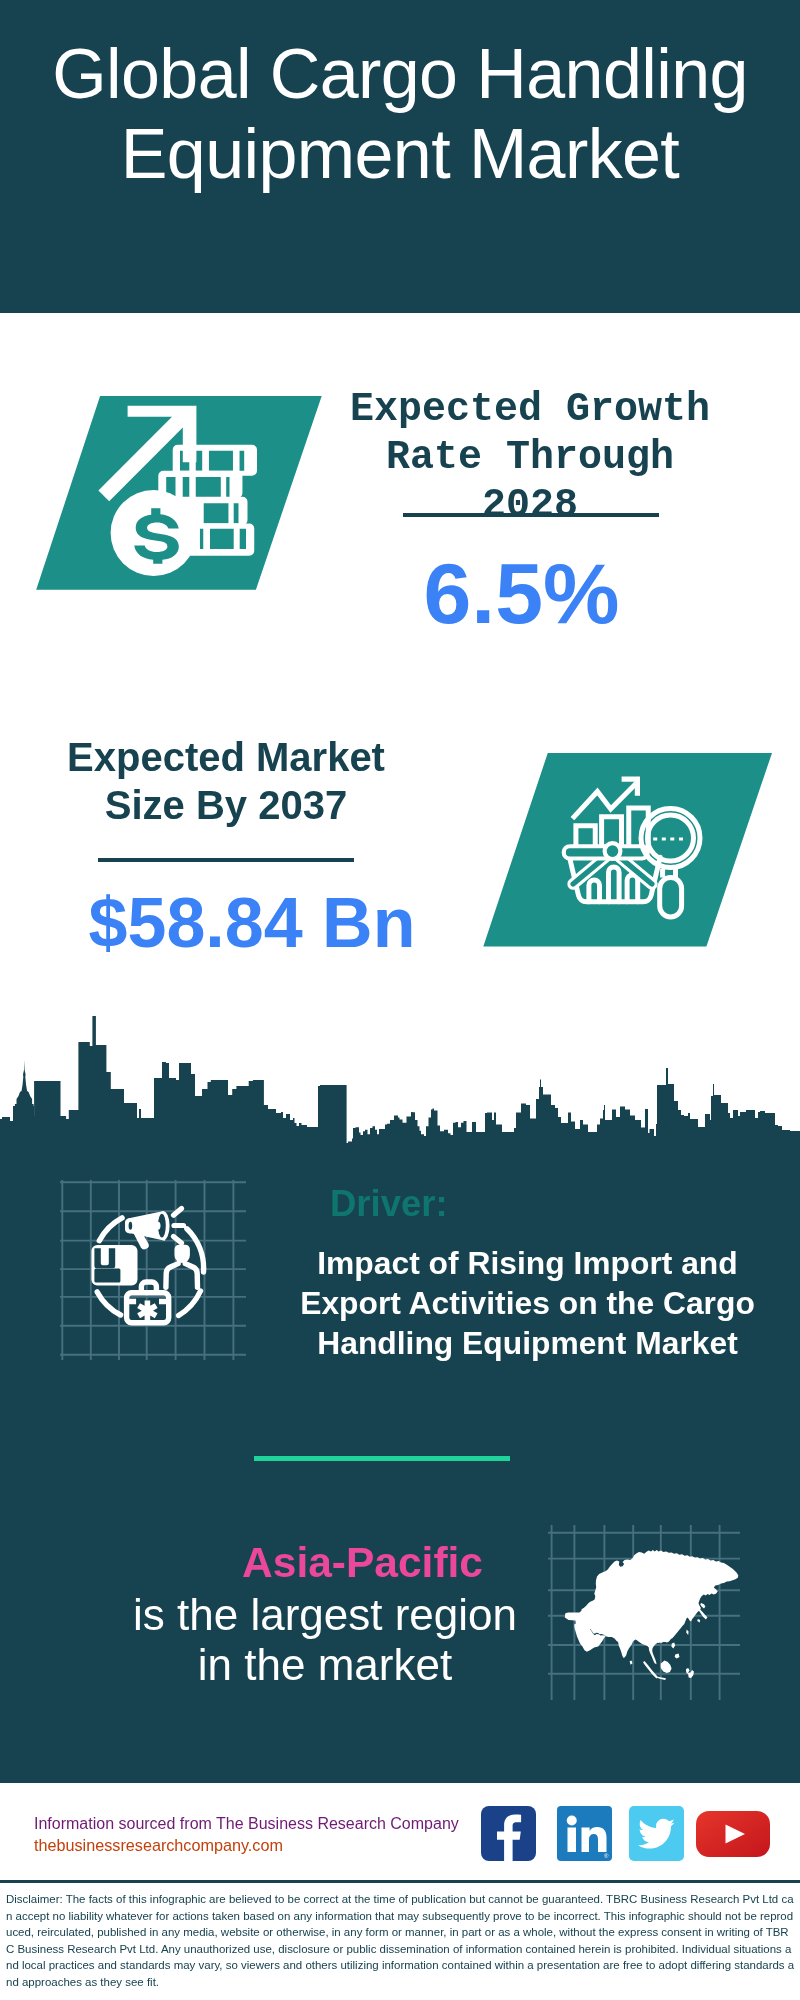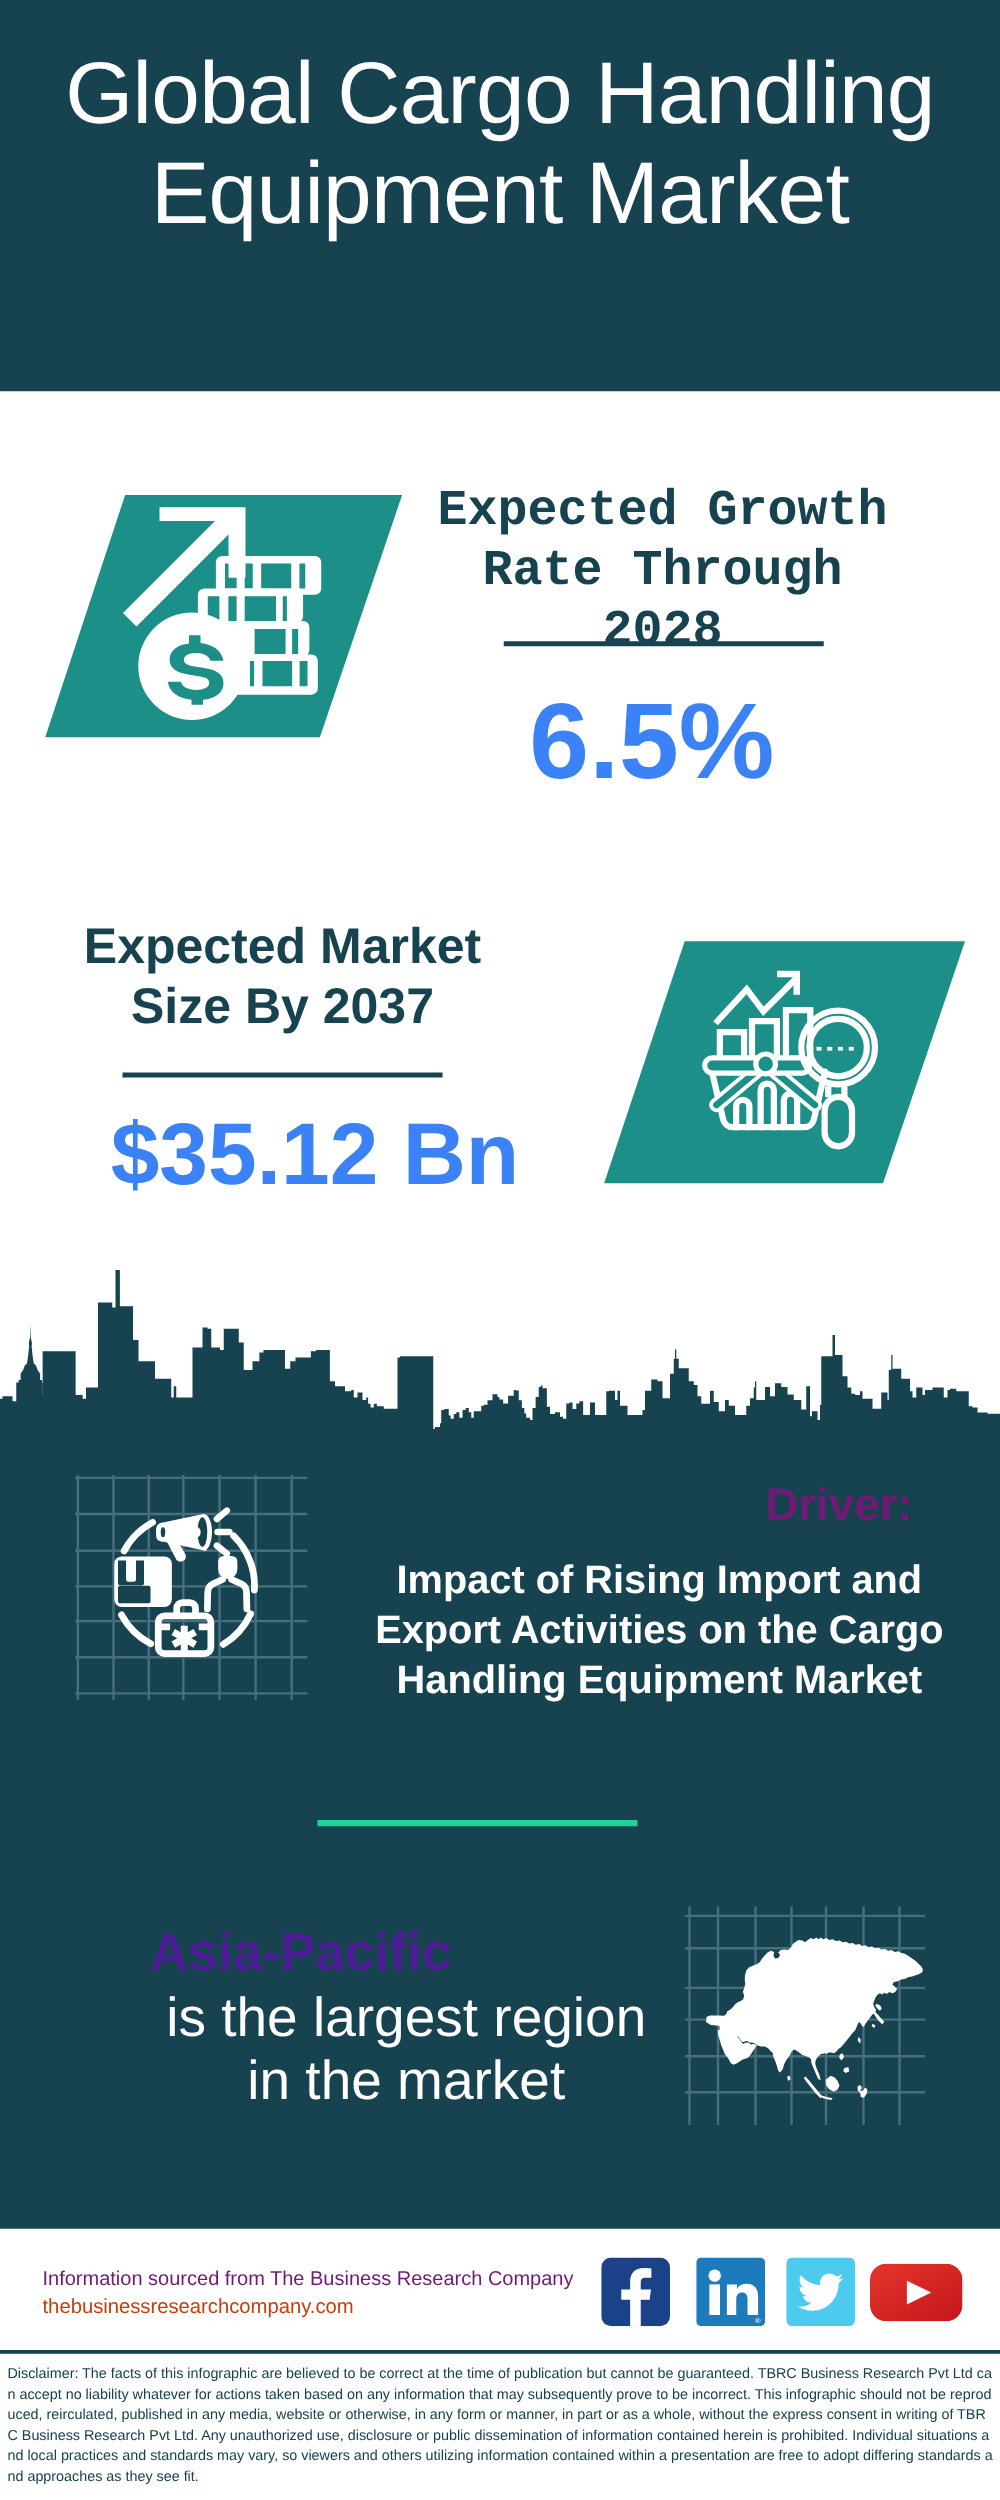--- a/index.html
+++ b/index.html
@@ -16,25 +16,25 @@
   .stat-rule{height:4px;background:#17424f;margin:14px auto 0;}
   .stat-value{color:#3b82f6;font-weight:bold;font-size:64px;line-height:72px;text-align:center;}
 
   .para{position:absolute;}
   .para svg{display:block;}
 
   
   .darkbody{position:absolute;left:0;top:1143px;width:800px;height:637px;background:#17424f;}
   .skyline{position:absolute;left:0;top:1014px;width:800px;height:130px;display:block;}
 
-  .driver-label{color:#701a75;font-weight:bold;font-size:36.5px;line-height:36.5px;text-align:right;}
+  .driver-label{color:#0f766e;font-weight:bold;font-size:36.5px;line-height:36.5px;text-align:left;}
   .driver-text{color:#fff;font-weight:bold;font-size:31.8px;line-height:40px;text-align:center;}
   .greenrule{position:absolute;height:5px;background:#1fd49a;}
 
-  .region-name{color:#4c1d95;font-weight:bold;font-size:42.5px;line-height:42.5px;text-align:left;}
+  .region-name{color:#ec4899;font-weight:bold;font-size:42.5px;line-height:42.5px;text-align:right;}
   .region-text{color:#fff;font-weight:normal;font-size:44px;line-height:50px;text-align:center;}
   .src1{position:absolute;left:34px;top:1815px;color:#701a75;font-size:16px;}
   .src2{position:absolute;left:34px;top:1836px;color:#c2410c;font-size:16.2px;}
   .social{position:absolute;top:1808px;}
   .disclaimer{position:absolute;left:6px;top:1891px;width:789px;color:#17424f;font-size:11.48px;line-height:16.5px;text-align:left;word-break:break-all;}
   .hr-foot{position:absolute;left:0;width:800px;height:3px;background:#17424f;}
 </style>
 </head>
 <body>
 
@@ -118,21 +118,21 @@
         <rect x="200.3" y="89.5" width="4" height="3"></rect>
         <rect x="209" y="89.5" width="4" height="3"></rect>
       </g>
     </svg>
   </div>
   <div class="stat-title" style="position:absolute;left:41px;top:733px;width:370px;">
     <span>Expected Market Size By 2037</span>
   </div>
   <div class="stat-rule" style="position:absolute;left:98px;top:858px;width:256px;margin:0;"></div>
   <div class="stat-value" style="position:absolute;left:66px;top:888px;width:372px;font-size:70px;line-height:70px;">
-    <span>$35.12 Bn</span>
+    <span>$58.84 Bn</span>
   </div>
 
   <div class="darkbody"></div>
   <svg class="skyline" viewBox="0 0 800 130" preserveAspectRatio="none">
     <path fill="#17424f" d="M0 130 L0 105.0 L2.0 105.0 L2.0 103.0 L10.0 103.0 L10.0 107.0 L13.0 107.0 L13.0 92.0 L14.9 92.0 L14.9 90.0 L16.5 90.0 L16.5 85.0 L18.5 82.0 L20.0 78.0 L21.5 77.0 L22.5 71.0 L23.3 63.0 L23.0 60.5 L24.0 56.0 L24.3 46.0 L24.6 56.0 L25.6 60.5 L25.3 63.0 L26.1 71.0 L27.1 77.0 L28.6 78.0 L30.1 82.0 L32.1 85.0 L32.1 90.0 L33.6 90.0 L33.6 92.0 L34.0 92.0 L34.0 102.0 L34.1 102.0 L34.1 67.0 L60.5 67.0 L60.5 102.0 L66.0 102.0 L66.1 102.0 L66.1 105.0 L68.8 105.0 L68.8 96.0 L78.4 96.0 L78.4 92.0 L78.4 28.0 L89.8 28.0 L89.8 32.0 L92.4 32.0 L92.4 2.0 L95.9 2.0 L95.9 31.0 L106.4 31.0 L106.4 58.0 L110.8 58.0 L110.8 75.0 L121.0 75.0 L124.0 75.0 L124.0 74.0 L124.0 89.0 L132.0 89.0 L137.0 89.0 L137.0 104.0 L139.0 104.0 L139.0 95.0 L141.0 95.0 L141.0 104.0 L150.0 104.0 L154.0 104.0 L154.0 64.0 L162.0 64.0 L162.0 48.0 L166.0 48.0 L166.0 49.0 L169.0 49.0 L169.0 64.0 L176.0 64.0 L176.0 66.0 L179.0 66.0 L179.0 49.0 L191.0 49.0 L191.0 60.0 L195.0 60.0 L195.0 82.0 L202.0 82.0 L202.0 75.0 L207.5 75.0 L207.5 68.0 L210.8 68.0 L210.8 66.0 L228.0 66.0 L228.0 81.0 L232.2 81.0 L232.2 75.0 L236.4 75.0 L236.4 72.0 L248.7 72.0 L248.7 67.0 L252.9 67.0 L252.9 66.0 L263.9 66.0 L263.9 91.0 L268.0 91.0 L268.0 95.0 L276.0 95.0 L276.0 99.0 L281.0 99.0 L281.0 98.0 L283.0 98.0 L283.0 104.0 L286.0 104.0 L286.0 100.0 L290.0 100.0 L290.0 106.0 L293.0 106.0 L293.0 104.0 L294.5 104.0 L294.5 109.0 L296.5 109.0 L296.5 112.0 L299.0 112.0 L299.0 109.0 L301.5 109.0 L301.5 111.0 L307.0 111.0 L307.0 113.0 L318.0 113.0 L318.0 72.0 L320.0 72.0 L320.0 71.0 L346.6 71.0 L346.6 129.8 L348.0 129.8 L348.0 127.5 L352.0 127.5 L352.0 124.5 L353.0 124.5 L353.0 114.0 L355.5 114.0 L355.5 113.2 L359.0 113.2 L359.0 118.4 L360.5 118.4 L360.5 121.0 L363.0 121.0 L363.0 117.2 L365.0 117.2 L365.0 115.8 L367.5 115.8 L367.5 120.2 L370.0 120.2 L370.0 114.0 L372.5 114.0 L372.5 112.3 L375.0 112.3 L375.0 115.8 L377.0 115.8 L377.0 120.2 L379.0 120.2 L379.0 114.9 L385.0 114.9 L385.0 110.5 L387.0 110.5 L387.0 109.7 L390.0 109.7 L390.0 106.1 L394.0 106.1 L394.0 101.4 L398.0 101.4 L398.0 103.5 L399.5 103.5 L399.5 105.6 L402.5 105.6 L402.5 108.8 L406.5 108.8 L406.5 102.6 L411.0 102.6 L411.0 97.9 L412.5 97.9 L412.5 98.3 L415.0 98.3 L415.0 106.1 L417.5 106.1 L417.5 112.3 L419.5 112.3 L419.5 116.7 L421.0 116.7 L421.0 120.2 L424.0 120.2 L424.0 121.9 L426.0 121.9 L426.0 112.3 L428.5 112.3 L428.5 103.5 L431.0 103.5 L431.0 95.6 L432.5 95.6 L432.5 94.4 L434.0 94.4 L434.0 96.5 L437.5 96.5 L437.5 111.4 L440.0 111.4 L440.0 117.2 L444.0 117.2 L444.0 115.8 L448.0 115.8 L448.0 119.3 L450.5 119.3 L450.5 121.0 L453.0 121.0 L453.0 108.8 L455.5 108.8 L455.5 107.9 L458.0 107.9 L458.0 113.2 L461.0 113.2 L461.0 108.8 L463.5 108.8 L463.5 107.0 L466.5 107.0 L466.5 118.0 L472.0 118.0 L472.0 108.0 L476.0 108.0 L476.0 118.0 L485.0 118.0 L485.0 99.0 L487.0 99.0 L487.0 98.5 L492.0 98.5 L492.0 106.0 L494.0 106.0 L494.0 98.5 L496.0 98.5 L496.0 110.5 L502.0 110.5 L502.0 118.0 L514.0 118.0 L514.0 114.0 L516.0 114.0 L516.0 98.5 L521.0 98.5 L521.0 89.5 L526.0 89.5 L526.0 91.0 L530.0 91.0 L530.0 104.5 L536.0 104.5 L536.0 85.0 L539.0 85.0 L539.0 73.0 L540.0 73.0 L540.0 65.5 L541.0 65.5 L541.0 73.0 L543.0 73.0 L543.0 80.5 L551.0 80.5 L551.0 91.0 L555.0 91.0 L555.0 94.0 L558.0 94.0 L558.0 103.0 L561.0 103.0 L561.0 109.0 L568.0 109.0 L568.0 98.5 L571.0 98.5 L571.0 107.5 L575.0 107.5 L575.0 115.0 L580.0 115.0 L580.0 106.0 L583.0 106.0 L583.0 110.5 L588.0 110.5 L588.0 118.0 L597.0 118.0 L597.0 110.5 L600.0 110.5 L600.0 104.5 L603.0 104.5 L603.0 96.0 L604.0 96.0 L604.0 91.0 L605.0 91.0 L605.0 96.0 L605.0 106.0 L612.0 106.0 L612.0 95.5 L616.0 95.5 L616.0 103.0 L620.0 103.0 L620.0 92.5 L625.0 92.5 L625.0 95.5 L630.0 95.5 L630.0 101.5 L635.0 101.5 L635.0 106.0 L641.0 106.0 L641.0 113.5 L645.0 113.5 L645.0 95.0 L648.0 95.0 L648.0 119.0 L649.5 119.0 L649.5 115.0 L654.0 115.0 L654.0 122.0 L656.0 122.0 L656.0 110.0 L657.0 110.0 L657.0 71.0 L666.0 71.0 L666.0 54.0 L668.0 54.0 L668.0 70.0 L674.0 70.0 L674.0 87.0 L678.0 87.0 L678.0 96.0 L681.0 96.0 L681.0 101.0 L684.0 101.0 L684.0 102.0 L688.0 102.0 L688.0 99.0 L690.0 99.0 L690.0 105.0 L698.0 105.0 L698.0 113.0 L705.0 113.0 L705.0 100.0 L710.0 100.0 L710.0 106.0 L711.0 106.0 L711.0 82.0 L713.0 82.0 L713.0 70.0 L714.0 70.0 L714.0 81.0 L721.0 81.0 L721.0 89.0 L728.0 89.0 L728.0 99.0 L730.0 99.0 L730.0 104.0 L733.0 104.0 L733.0 96.0 L738.0 96.0 L738.0 102.0 L740.0 102.0 L740.0 98.0 L746.0 98.0 L746.0 96.0 L755.0 96.0 L755.0 104.0 L758.0 104.0 L758.0 98.0 L760.0 98.0 L760.0 97.0 L765.0 97.0 L765.0 99.0 L775.0 99.0 L775.0 111.0 L778.0 111.0 L778.0 112.0 L782.0 112.0 L782.0 116.0 L790.0 116.0 L790.0 117.0 L800.0 117.0 L800 117.0 L800 130 Z"></path>
   </svg>
 
   <div style="position:absolute;left:60px;top:1180px;">
     <svg width="186" height="180" viewBox="0 0 186 180">
       <g stroke="#47707f" stroke-width="1.9" fill="none">

